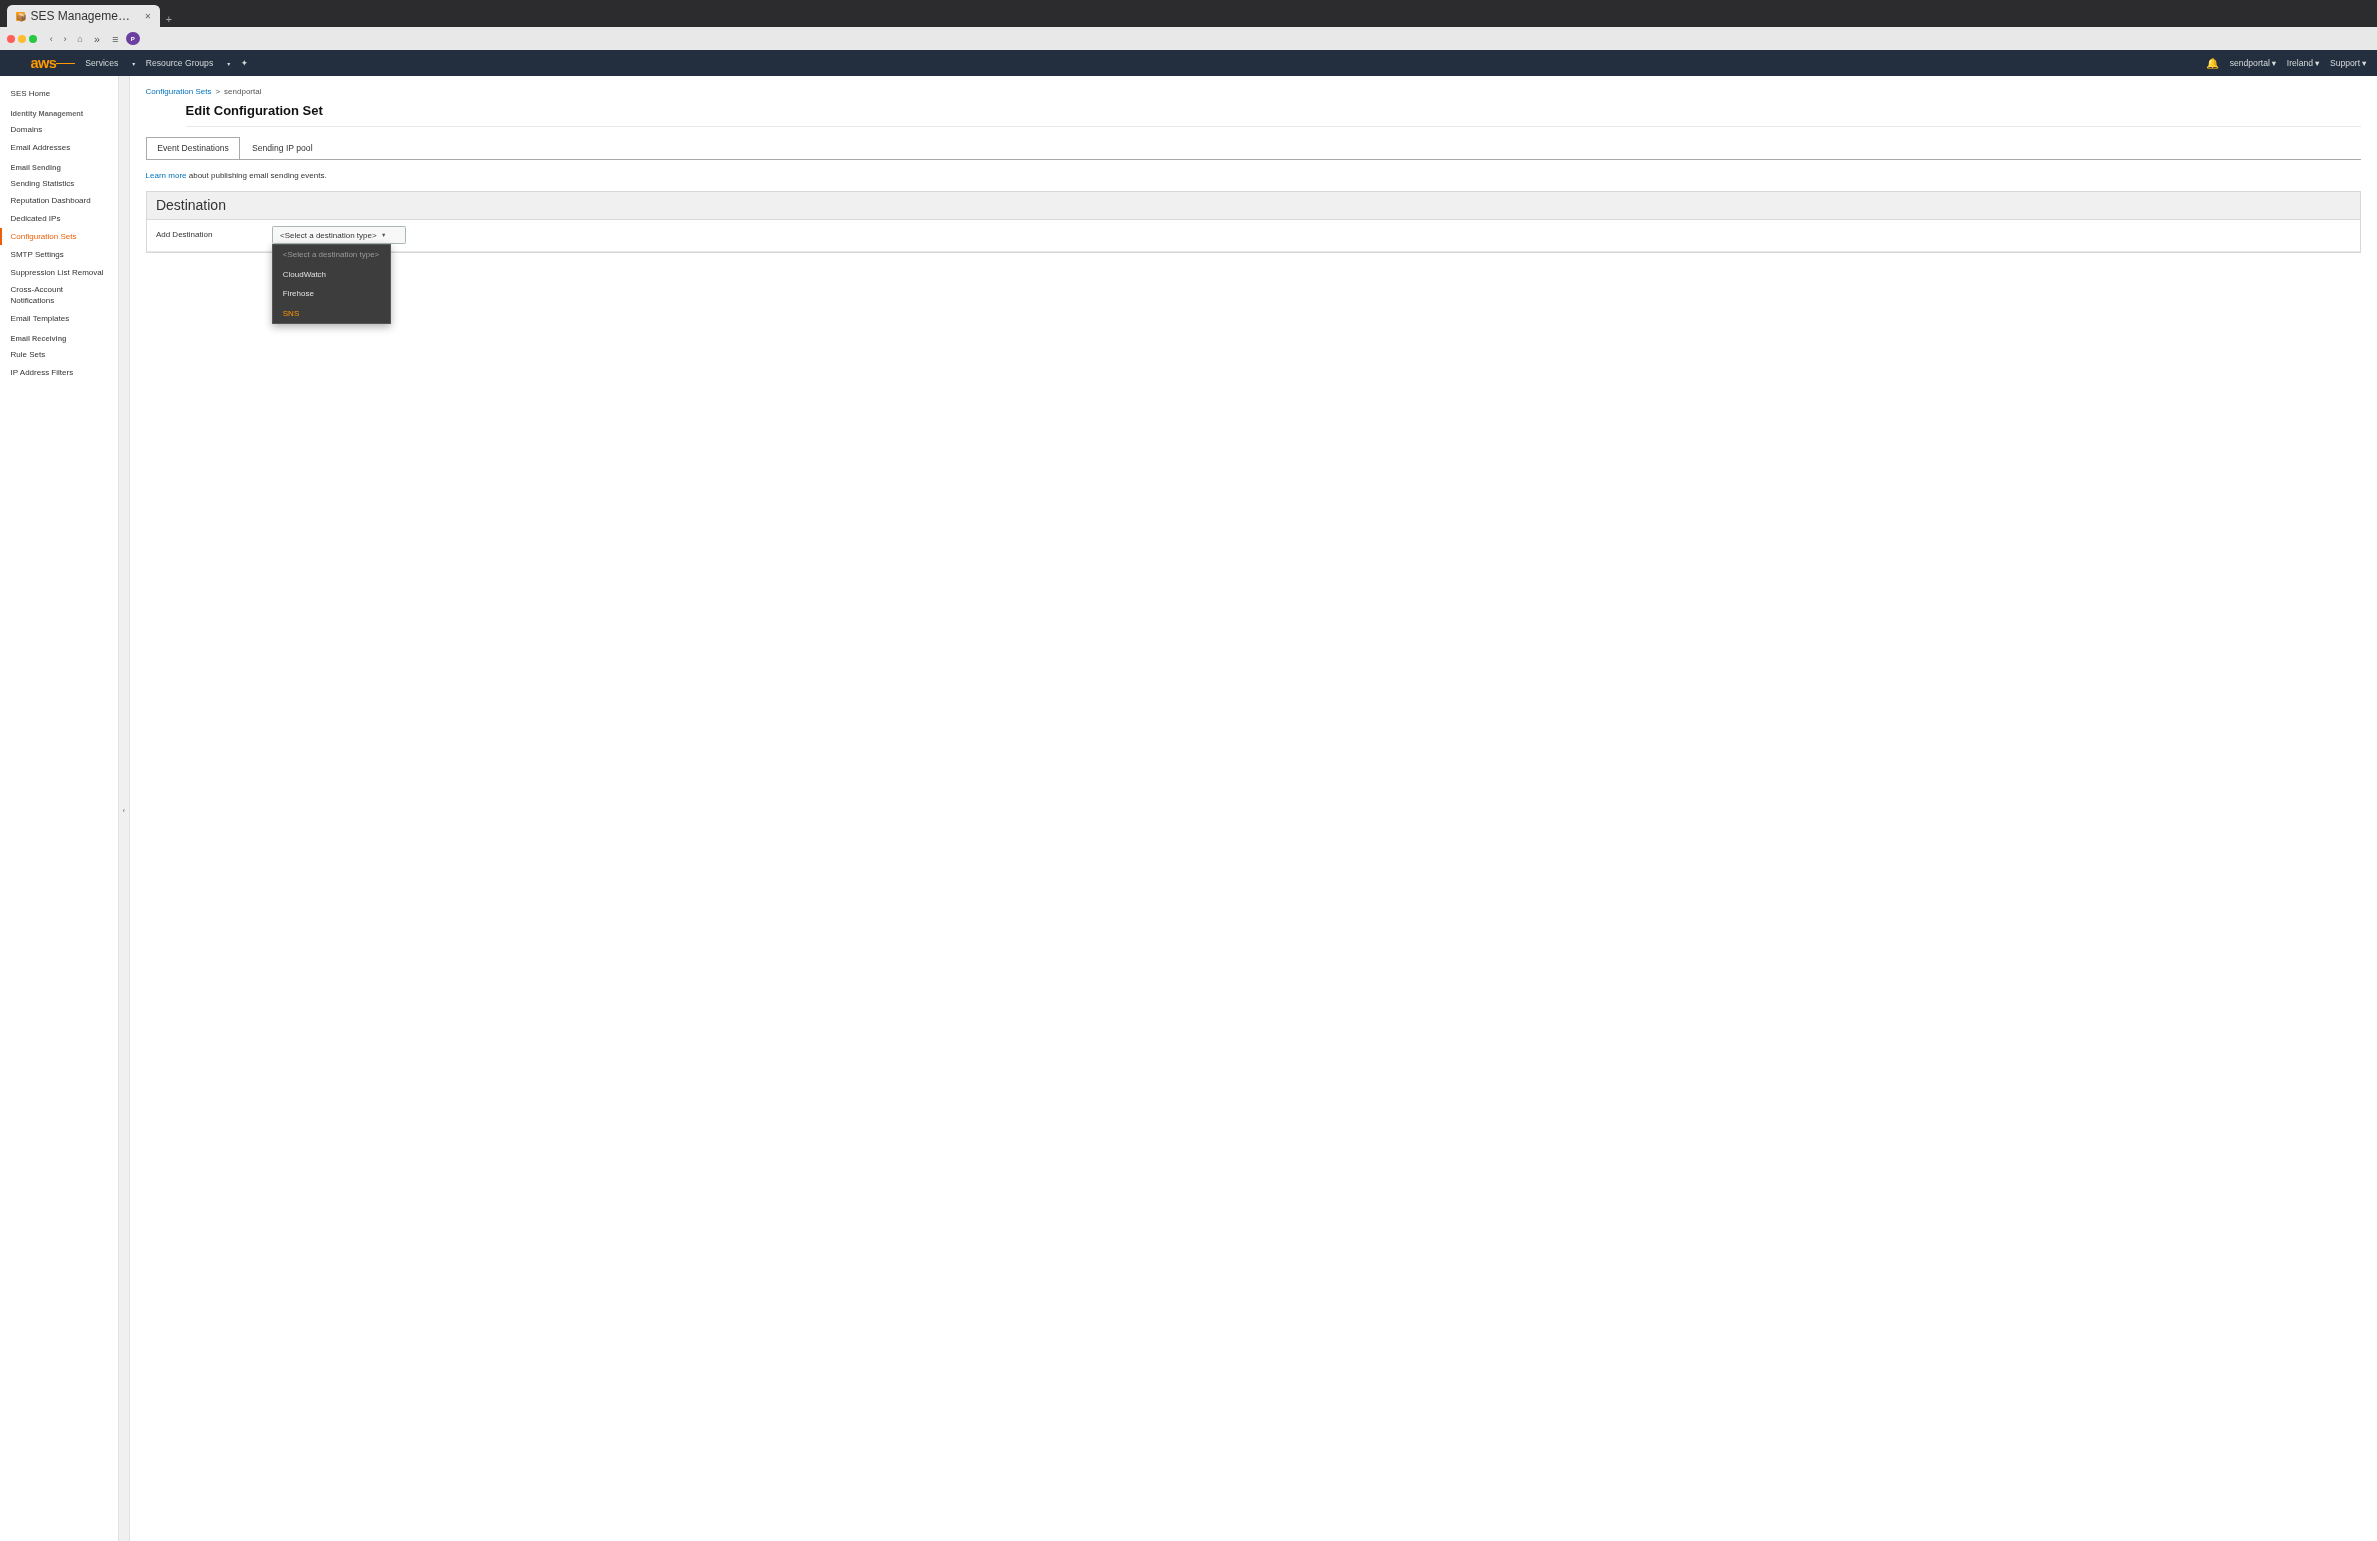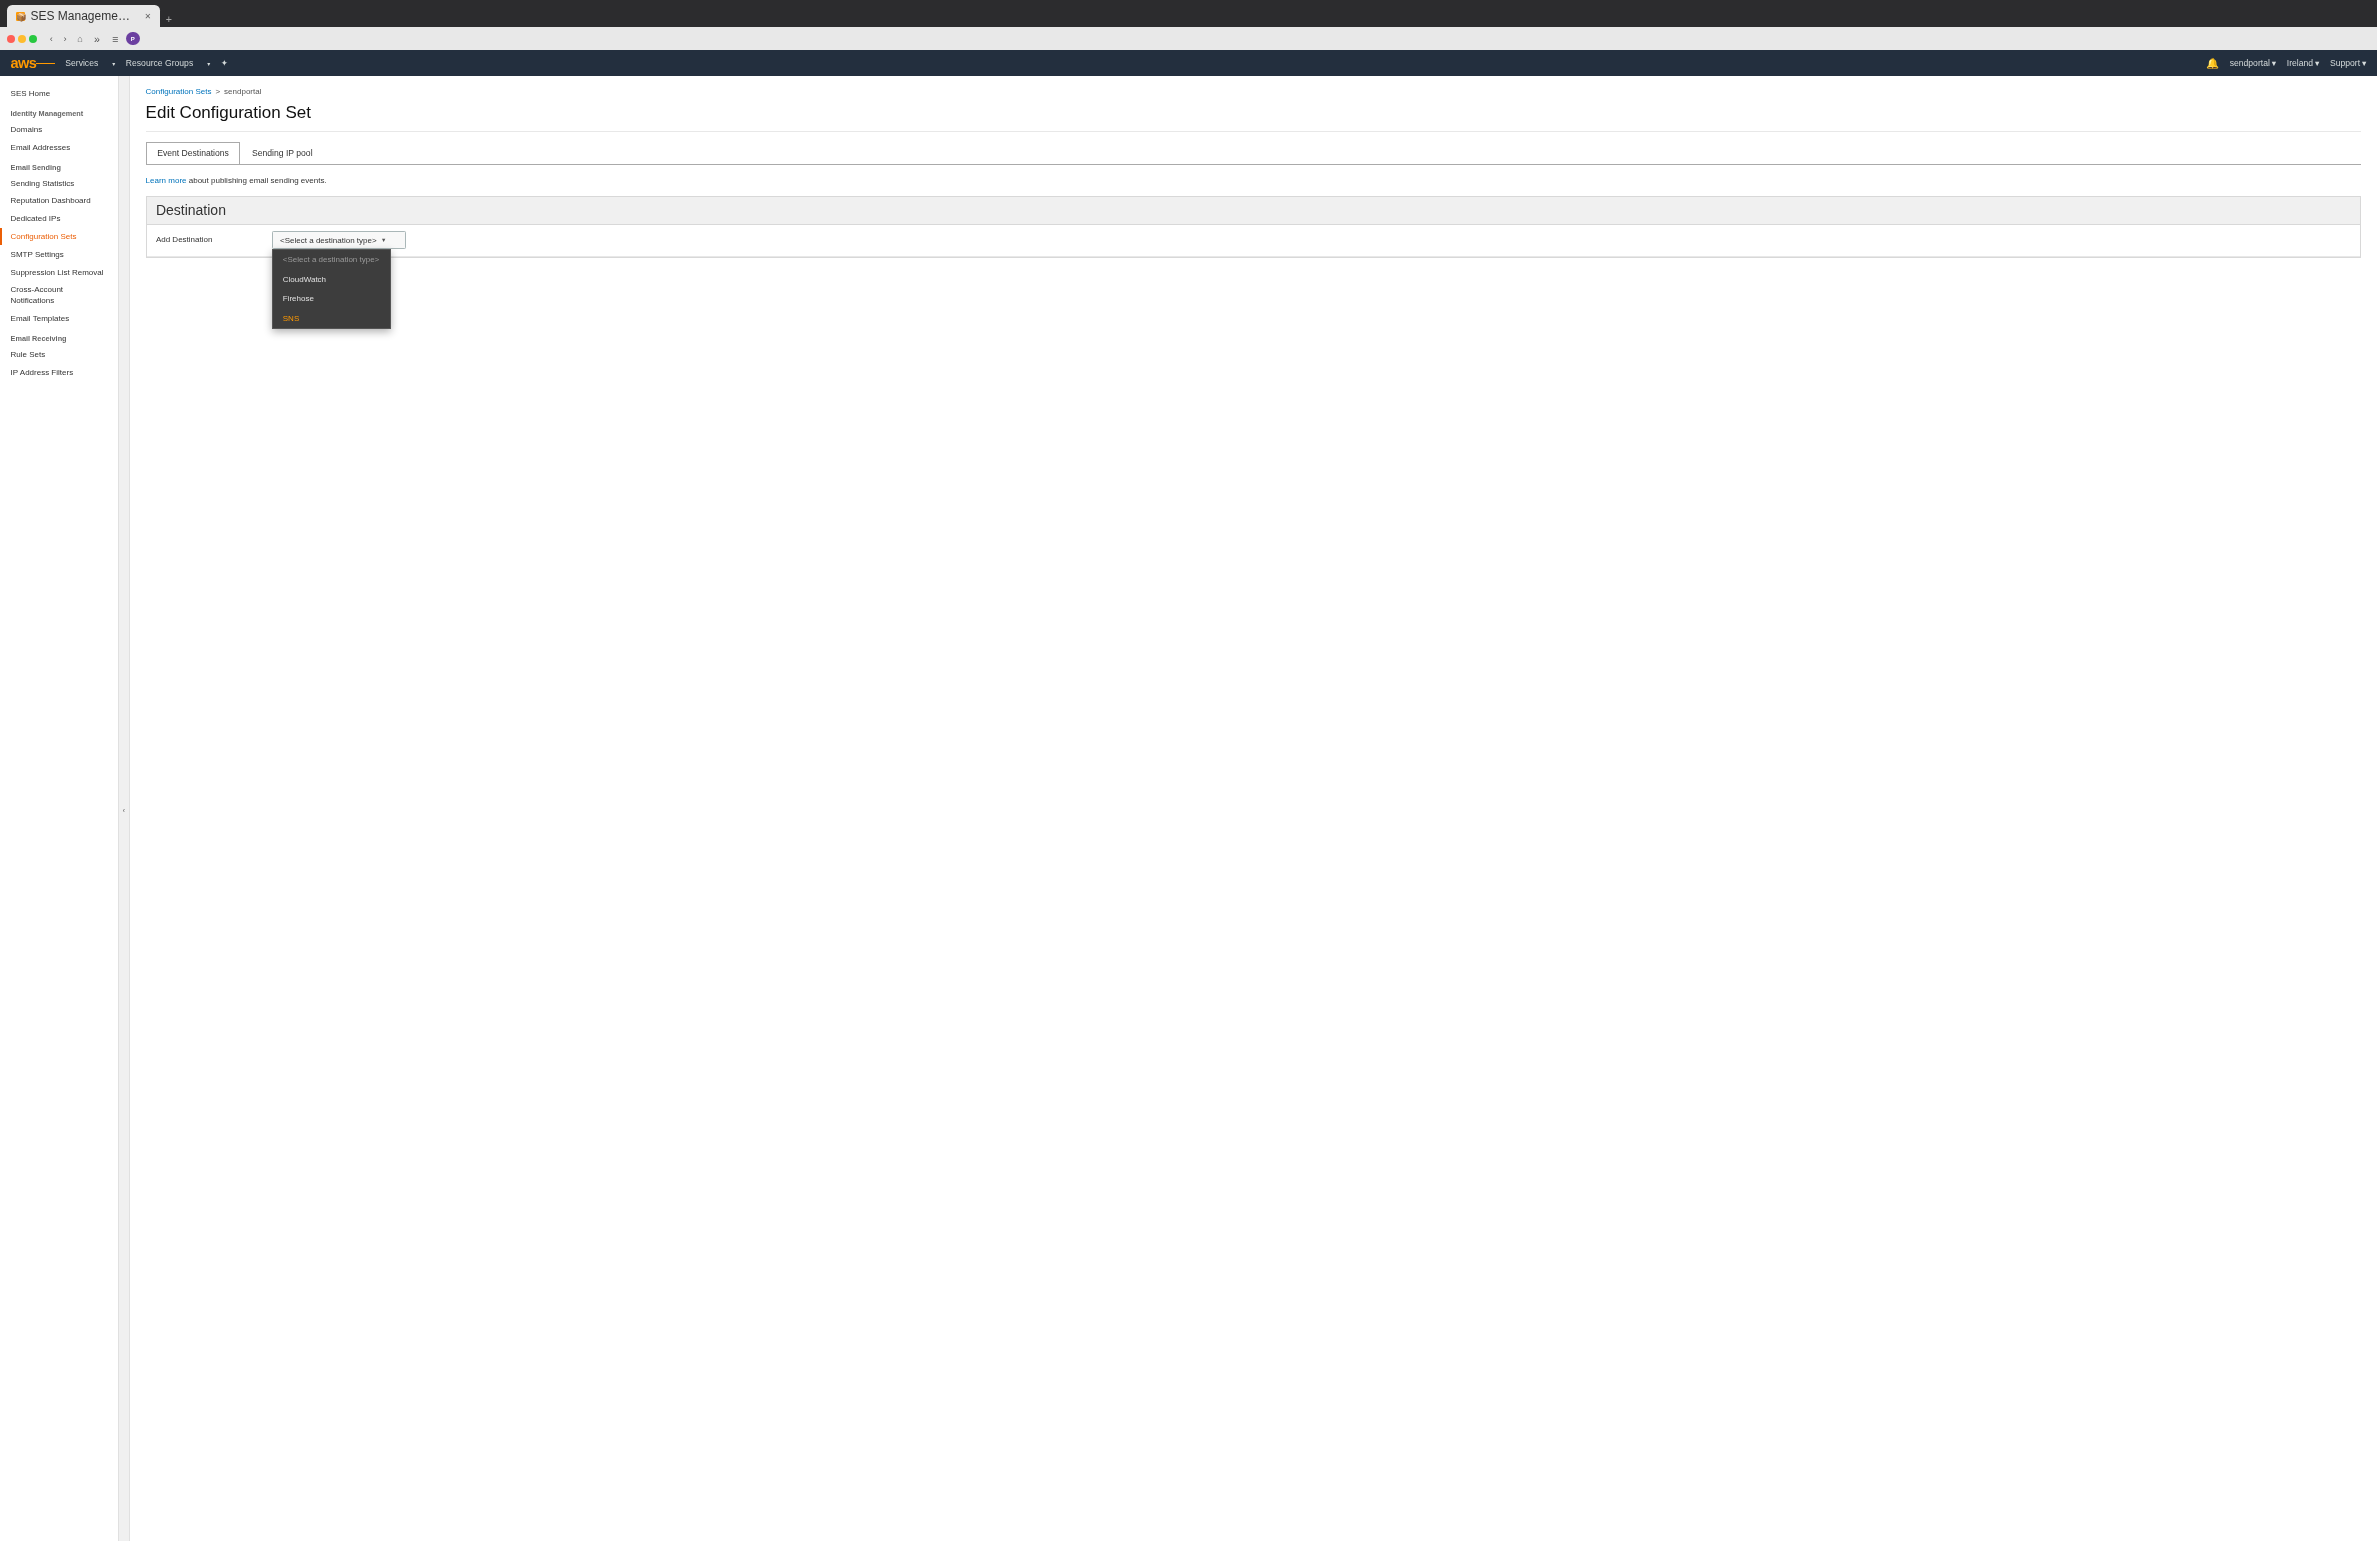--- a/index.html
+++ b/index.html
@@ -20,41 +20,41 @@
     .tl-red { background: #ff5f57; }
     .tl-yellow { background: #febc2e; }
     .tl-green { background: #28c840; }
     .nav-btn { background: none; border: none; color: #555; font-size: 9.3px; cursor: pointer; padding: 1.3px 3.3px; }
     .nav-btn:disabled { color: #bbb; }
     .address-bar { flex: 1; background: white; border: 0.7px solid #ccc; border-radius: 2.7px; padding: 2.7px 6.6px; font-size: 7.3px; color: #333; }
     .browser-menu-btn { background: none; border: none; color: #555; font-size: 10.6px; cursor: pointer; padding: 1.3px 4px; }
 
     
     .aws-nav { background: #232f3e; height: 26.5px; display: flex; align-items: center; padding: 0 10.6px; gap: 10.6px; }
-    .aws-logo { display: flex; align-items: center; }
+    .aws-logo { display: flex; align-items: center; margin-left: 20px; }
     .nav-link { color: #d5dbdb; font-size: 8.6px; cursor: pointer; display: flex; align-items: center; gap: 14px; }
     .nav-link .caret { font-size: 6px; }
     .nav-spacer { flex: 1; }
     .nav-icon { color: #d5dbdb; font-size: 10.6px; cursor: pointer; }
     .nav-account { color: #d5dbdb; font-size: 8.6px; cursor: pointer; display: flex; align-items: center; gap: 2px; }
 
     
     .main-layout { display: flex; background: #701a75; min-height: calc(100vh - 73px); }
 
     
     .sidebar { width: 119px; background: white; border-right: 0.7px solid #e0e0e0; padding: 8px 0; flex-shrink: 0; font-size: 8px; }
     .sidebar-item { padding: 3.3px 10.6px; color: #333; cursor: pointer; line-height: 1.4; }
     .sidebar-item.active { color: #eb5f07; border-left: 2px solid #eb5f07; padding-left: 8.6px; font-weight: 500; }
     .sidebar-section { padding: 6.6px 10.6px 2.7px; color: #666; font-size: 7.3px; font-weight: 600; }
 
     
     .content { flex: 1; padding: 10.6px 16px; background: white; position: relative; }
     .breadcrumb { font-size: 8px; color: #555; margin-bottom: 6.6px; display: flex; align-items: center; gap: 4px; }
     .breadcrumb a { color: #0073bb; text-decoration: none; cursor: pointer; }
-    .page-title { font-size: 17px; font-weight: 400; color: #111; margin-bottom: 10.6px; padding-bottom: 8px; border-bottom: 0.7px solid #e8e8e8; }
+    .page-title { font-size: 13px; font-weight: 700; color: #111; margin-bottom: 10.6px; padding-bottom: 8px; border-bottom: 0.7px solid #e8e8e8; margin-left: 40px; }
 
     
     .tabs { display: flex; border-bottom: 0.7px solid #aaa; margin-bottom: 10.6px; }
     .tab { padding: 5.3px 10.6px; font-size: 8.6px; cursor: pointer; border: 0.7px solid transparent; border-bottom: none; color: #333; background: transparent; }
     .tab.active { background: white; border-color: #aaa; border-bottom-color: white; margin-bottom: -0.7px; font-weight: 500; }
 
     
     .description { font-size: 8px; color: #333; line-height: 1.6; margin-bottom: 8px; max-width: 597px; }
     .learn-more { color: #0073bb; text-decoration: none; cursor: pointer; }
 

